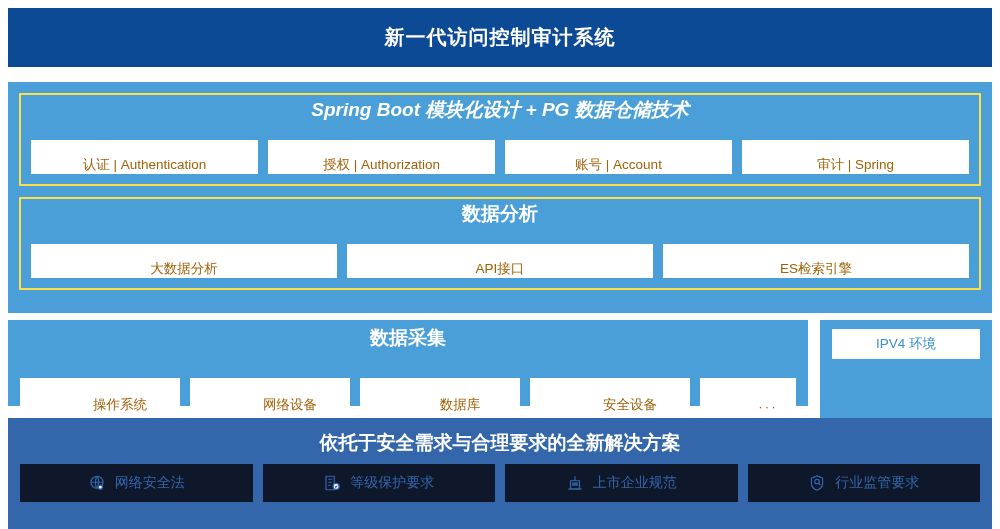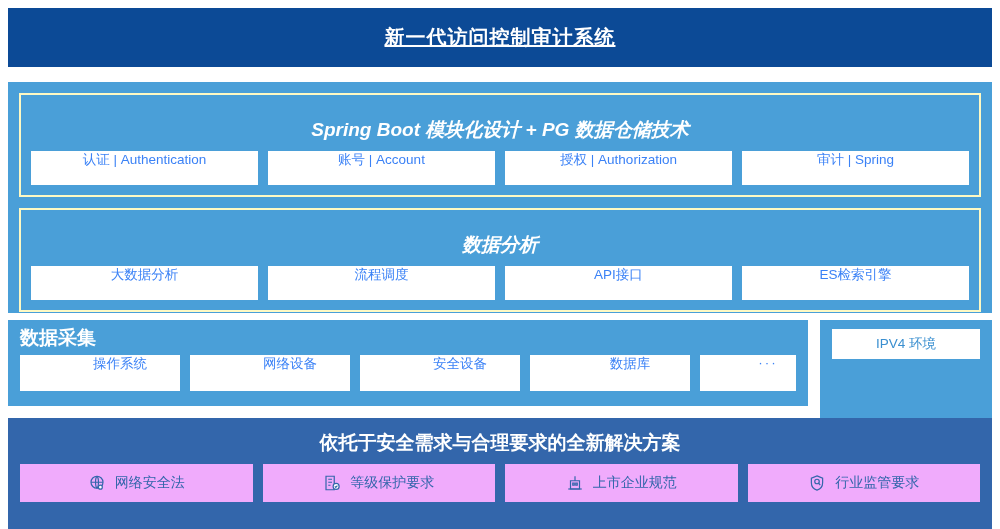--- a/index.html
+++ b/index.html
@@ -32,68 +32,67 @@
     background: #0c4a96;
     display: flex;
     align-items: center;
     justify-content: center;
   }
   .header-title {
     color: #ffffff;
     font-size: 20px;
     font-weight: bold;
     letter-spacing: 1px;
-    text-decoration: underline;
   }
 
   
   .platform-panel {
     position: absolute;
     left: 8px;
     top: 82px;
     width: 984px;
     height: 231px;
     background: #4a9fd8;
     box-sizing: border-box;
     padding: 11px;
   }
 
   .inner-block {
-    border: 2px solid #fef9c3;
-    box-sizing: border-box;
-    padding: 20px 10px 10px 10px;
+    border: 2px solid #fde047;
+    box-sizing: border-box;
+    padding: 0 10px 10px 10px;
   }
 
   .block-title {
     text-align: center;
     color: #ffffff;
     font-size: 19px;
     font-weight: bold;
     line-height: 30px;
     margin-bottom: 6px;
-    font-style: italic;
   }
   .block-title.italic-lead {
     font-style: italic;
   }
 
   .chip-row {
     display: flex;
     gap: 10px;
   }
   .chip {
     flex: 1 1 0;
     background: #ffffff;
     height: 34px;
     display: flex;
-    align-items: flex-start;
-    justify-content: center;
-    color: #3b82f6;
+    align-items: flex-end;
+    justify-content: center;
+    color: #a16207;
     font-size: 13.5px;
     box-sizing: border-box;
+    margin-top: 9px;
   }
 
   .block-spacer { height: 11px; }
 
   
   .collect-row {
     position: absolute;
     left: 8px;
     top: 320px;
     width: 984px;
@@ -103,26 +102,26 @@
     position: absolute;
     left: 0;
     top: 0;
     width: 800px;
     height: 86px;
     background: #4a9fd8;
     box-sizing: border-box;
     padding: 4px 12px 10px 12px;
   }
   .collect-title {
-    text-align: left;
+    text-align: center;
     color: #ffffff;
     font-size: 19px;
     font-weight: bold;
     line-height: 28px;
-    margin-bottom: 3px;
+    margin-bottom: 17px;
   }
   .collect-chips {
     display: flex;
     gap: 10px;
   }
   .collect-chips .chip { height: 36px; padding-left: 40px; }
   .chip.ellipsis { flex: 0 0 96px; letter-spacing: 2px; }
 
   .env-panel {
     position: absolute;
@@ -165,21 +164,21 @@
     font-weight: bold;
     line-height: 34px;
     margin-bottom: 4px;
   }
   .solution-chips {
     display: flex;
     gap: 10px;
   }
   .solution-chip {
     flex: 1 1 0;
-    background: #f0abfc;
+    background: #0f172a;
     height: 38px;
     display: flex;
     align-items: center;
     justify-content: center;
     gap: 9px;
     color: #3366ab;
     font-size: 14px;
   }
   .solution-chip .sc-icon {
     display: inline-flex;
@@ -206,43 +205,40 @@
 
   <div class="platform-panel">
 
     <div class="inner-block">
       <div class="block-title italic-lead">Spring Boot 模块化设计 + PG 数据仓储技术</div>
       <div class="chip-row">
         <div class="chip">
           <span>认证 | Authentication</span>
         </div>
         <div class="chip">
+          <span>授权 | Authorization</span>
+        </div>
+        <div class="chip">
           <span>账号 | Account</span>
-        </div>
-        <div class="chip">
-          <span>授权 | Authorization</span>
         </div>
         <div class="chip">
           <span>审计 | Spring</span>
         </div>
       </div>
     </div>
 
     <div class="block-spacer"></div>
 
     <div class="inner-block">
       <div class="block-title">数据分析</div>
       <div class="chip-row">
         <div class="chip">
           <span>大数据分析</span>
         </div>
         <div class="chip">
-          <span>流程调度</span>
-        </div>
-        <div class="chip">
           <span>API接口</span>
         </div>
         <div class="chip">
           <span>ES检索引擎</span>
         </div>
       </div>
     </div>
 
   </div>
 
@@ -251,24 +247,24 @@
     <div class="collect-panel">
       <div class="collect-title">数据采集</div>
       <div class="collect-chips">
         <div class="chip">
           <span>操作系统</span>
         </div>
         <div class="chip">
           <span>网络设备</span>
         </div>
         <div class="chip">
+          <span>数据库</span>
+        </div>
+        <div class="chip">
           <span>安全设备</span>
-        </div>
-        <div class="chip">
-          <span>数据库</span>
         </div>
         <div class="chip ellipsis">
           <span>···</span>
         </div>
       </div>
     </div>
 
     <div class="env-panel">
       <div class="env-chip">
         <span>IPV4 环境</span>

